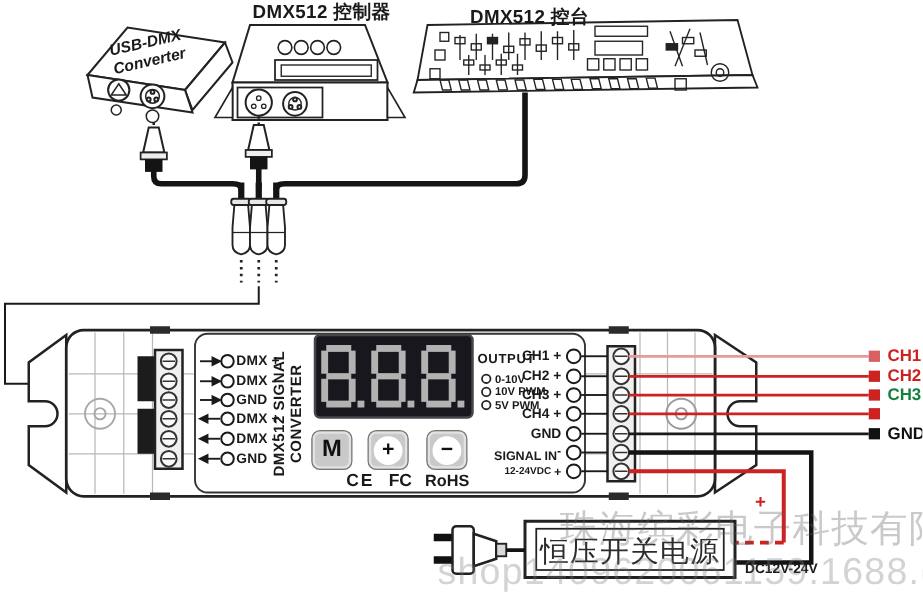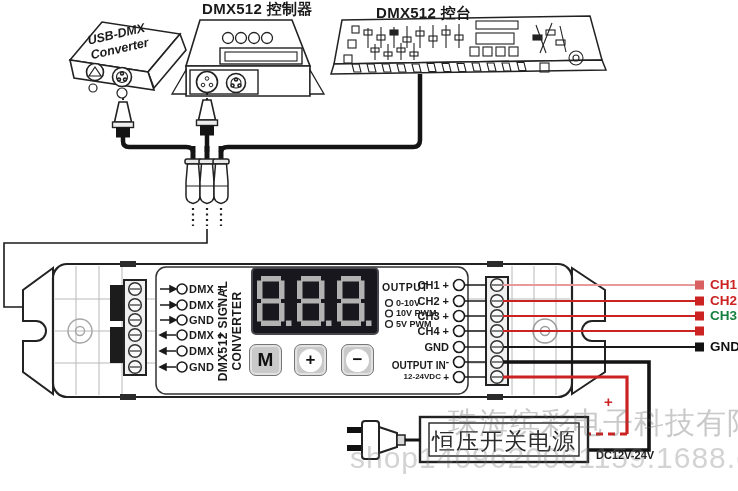--- a/index.html
+++ b/index.html
@@ -381,28 +381,33 @@
 <div class="btn" style="left:249px;top:344px;width:31px;height:30px;">
       <span>M</span>
     </div>
 <div class="btn" style="left:294px;top:344px;width:31px;height:30px;">
       <span class="ring">+</span>
     </div>
 <div class="btn" style="left:341px;top:344px;width:31px;height:30px;">
       <span class="ring">−</span>
     </div>
 
+<div class="lbl" style="left:277px;top:376px;">
+  <span class="cert" style="letter-spacing:1.5px;">CE</span>
+  <span class="cert" style="margin-left:7px;">FC</span>
+  <span style="margin-left:6px;font-size:13px;font-weight:600;">RoHS</span>
+</div>
 
 <div class="lbl chrow" style="left:385px;top:279px;">CH1 +</div>
 <div class="lbl chrow" style="left:385px;top:294.5px;">CH2 +</div>
 <div class="lbl chrow" style="left:385px;top:309.5px;">CH3 +</div>
 <div class="lbl chrow" style="left:385px;top:324.5px;">CH4 +</div>
 <div class="lbl chrow" style="left:385px;top:340.5px;">GND</div>
 <div class="lbl" style="left:370px;top:355.5px;width:79px;text-align:right;font-size:10px;font-weight:bold;">
-  <span>OUTPUT IN</span><span class="sup">-</span>
+  <span>SIGNAL IN</span><span class="sup">-</span>
 </div>
 <div class="lbl" style="left:378px;top:371.5px;width:71px;text-align:right;font-size:8px;font-weight:bold;">
   <span>12-24VDC</span> <span class="sub">+</span>
 </div>
 
 <div class="lbl wirelbl" style="left:710px;top:277px;color:#cc2222;">CH1</div>
 <div class="lbl wirelbl" style="left:710px;top:293px;color:#cc2222;">CH2</div>
 <div class="lbl wirelbl" style="left:710px;top:308px;color:#15803d;">CH3</div>
 <div class="lbl wirelbl" style="left:740px;top:323px;color:#6d28d9;">CH4</div>
 <div class="lbl wirelbl" style="left:710px;top:339px;color:#111;">GND</div>

